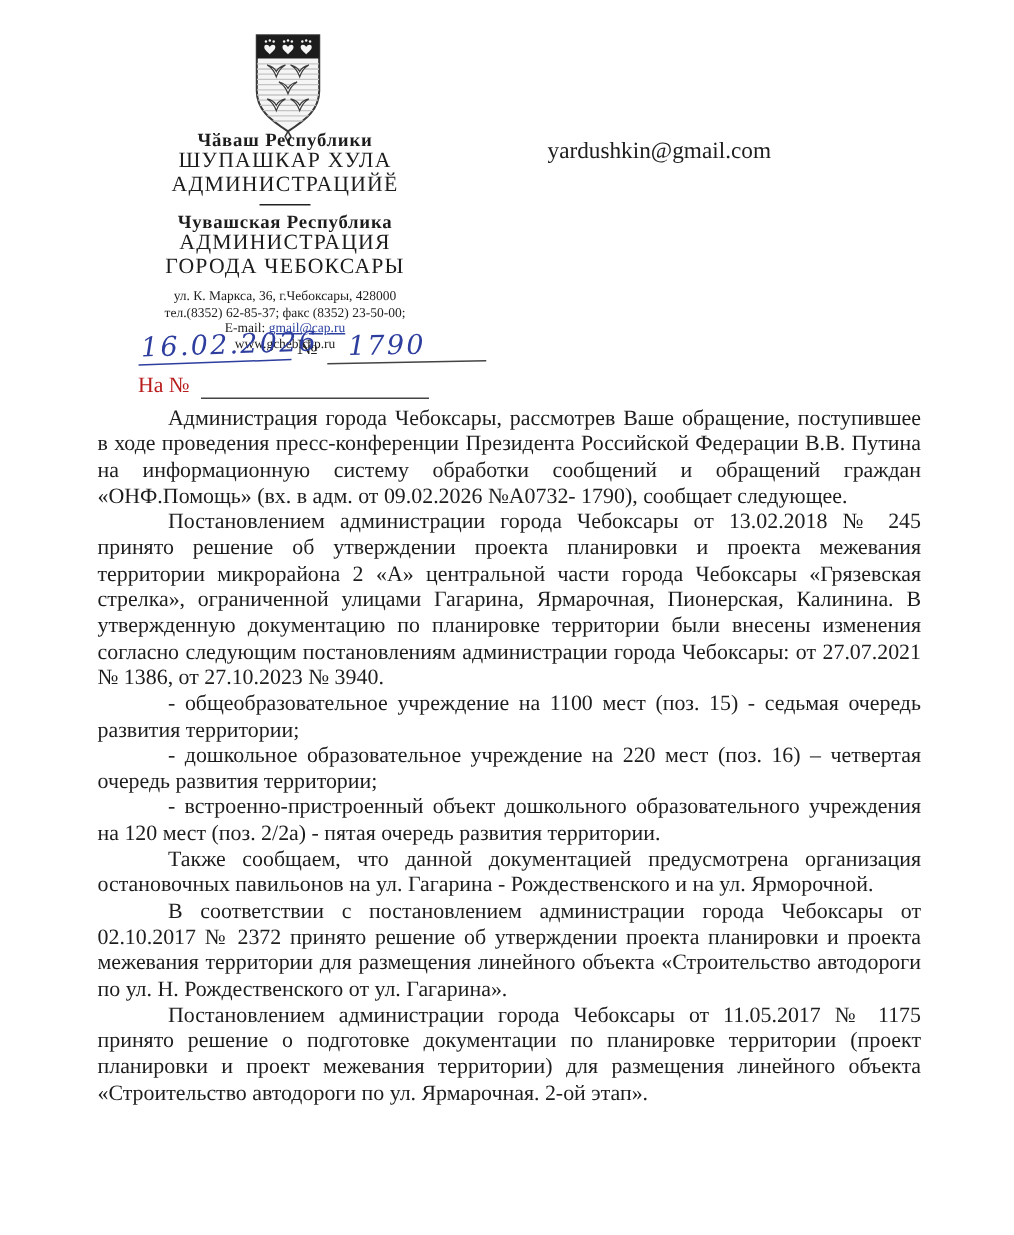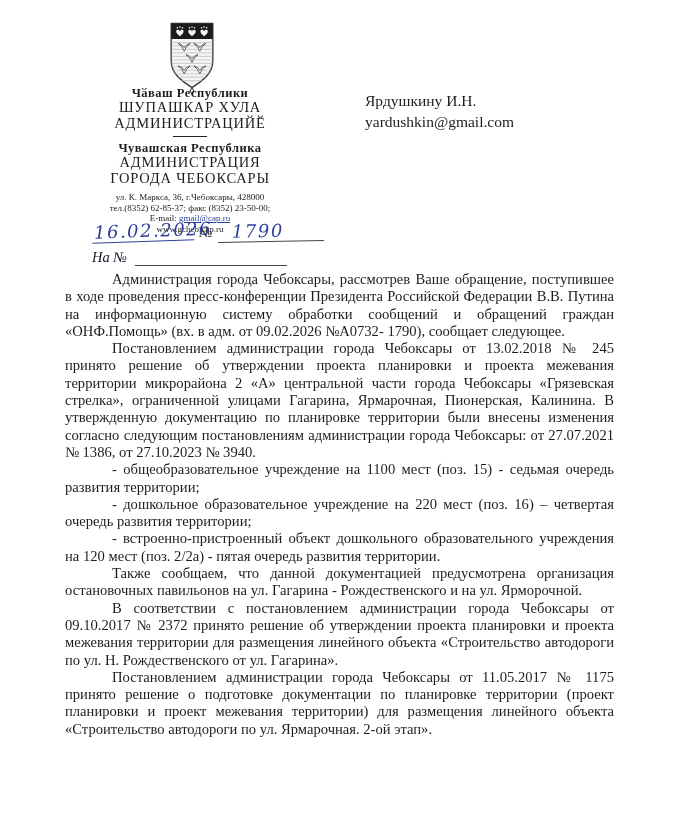--- a/index.html
+++ b/index.html
@@ -50,21 +50,21 @@
   .hand-date {
     width: 100px; border-bottom: 1.3px solid #2e3e9e;
     transform: rotate(-2deg); padding-left: 2px;
   }
   .num-sign { margin: 0 6px 1px 4px; font-size: 14.5px; color:#222; }
   .hand-num {
     width: 92px; border-bottom: 1.3px solid #444;
     transform: rotate(-1deg); padding-left: 14px;
   }
   .ref-line2 { display: flex; align-items: flex-end; height: 22px; margin-top: 2px; }
-  .reply-label { font-size: 14.5px; color: #0f172a; margin-right: 8px; font-style: italic; }
+  .reply-label { font-size: 14.5px; color: #b91c1c; margin-right: 8px; }
   .reply-underline { width: 152px; border-bottom: 1.2px solid #444; height: 16px; }
 
   
   .recipient {
     position: absolute; left: 365px; top: 90px;
     font-size: 15.5px; line-height: 21px;
   }
 
   
   .doc-body {
@@ -165,28 +165,27 @@
       <span class="num-sign">№</span>
       <span class="hand hand-num">1790</span>
     </div>
     <div class="ref-line2">
       <span class="reply-label">На №</span>
       <span class="reply-underline"></span>
     </div>
   </div>
 
   <div class="recipient">
-    <div>Ярдушкину И.Н.</div>
     <div>yardushkin@gmail.com</div>
   </div>
 
 </div>
 
 <div class="doc-body">
   <p>Администрация города Чебоксары, рассмотрев Ваше обращение, поступившее в ходе проведения пресс-конференции Президента Российской Федерации В.В. Путина на информационную систему обработки сообщений и обращений граждан «ОНФ.Помощь» (вх. в адм. от  09.02.2026 №А0732- 1790), сообщает следующее.</p>
   <p>Постановлением администрации города Чебоксары от 13.02.2018 № 245 принято решение об утверждении проекта планировки и проекта межевания территории микрорайона 2 «А» центральной части города Чебоксары «Грязевская стрелка», ограниченной улицами Гагарина, Ярмарочная, Пионерская, Калинина. В утвержденную документацию по планировке территории были внесены изменения согласно следующим постановлениям администрации города Чебоксары: от 27.07.2021 № 1386, от 27.10.2023 № 3940.</p>
   <p>- общеобразовательное учреждение на 1100 мест (поз. 15) - седьмая очередь развития территории;</p>
   <p>- дошкольное образовательное учреждение на 220 мест (поз. 16) – четвертая очередь развития территории;</p>
   <p>- встроенно-пристроенный объект дошкольного образовательного учреждения на 120 мест (поз. 2/2а) - пятая очередь развития территории.</p>
   <p>Также сообщаем, что данной документацией предусмотрена организация остановочных павильонов на ул. Гагарина - Рождественского и на ул. Ярморочной.</p>
-  <p>В соответствии с постановлением администрации города Чебоксары от 09.10.2017 № 2372 принято решение об утверждении проекта планировки и проекта межевания территории для размещения линейного объекта «Строительство автодороги по ул. Н. Рождественского от ул. Гагарина».</p>
+  <p>В соответствии с постановлением администрации города Чебоксары от 02.10.2017 № 2372 принято решение об утверждении проекта планировки и проекта межевания территории для размещения линейного объекта «Строительство автодороги по ул. Н. Рождественского от ул. Гагарина».</p>
   <p>Постановлением администрации города Чебоксары от 11.05.2017 № 1175 принято решение о подготовке документации по планировке территории (проект планировки и проект межевания территории) для размещения линейного объекта «Строительство автодороги по ул. Ярмарочная. 2-ой этап».</p>
 </div>
 
 </body></html>

